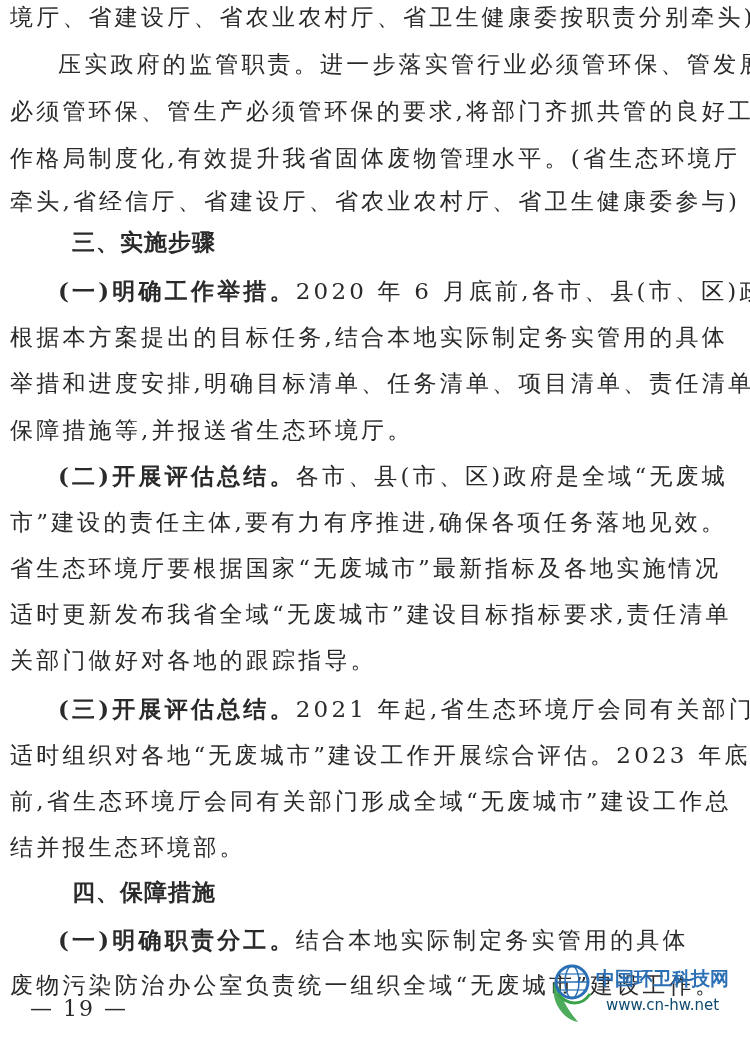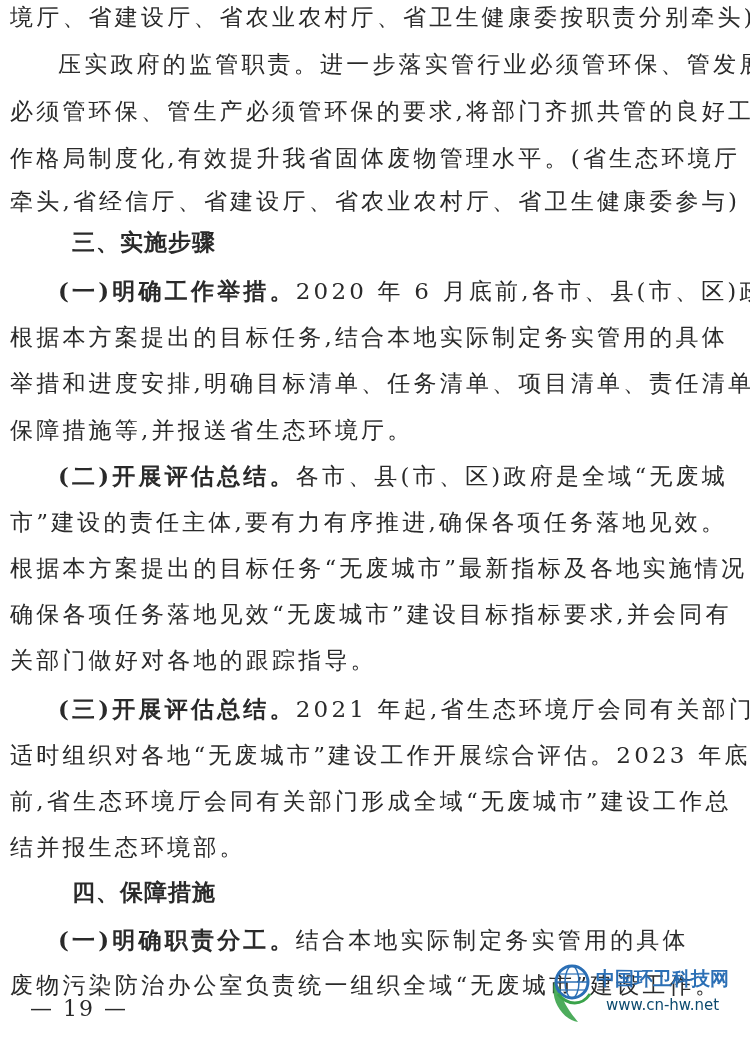--- a/index.html
+++ b/index.html
@@ -35,22 +35,22 @@
     <span class="bold-lead">(一)明确工作举措。</span><span>2020 年 6 月底前,各市、县(市、区)政府</span>
   </div>
   <div class="line" style="top:322px">根据本方案提出的目标任务,结合本地实际制定务实管用的具体</div>
   <div class="line" style="top:368px">举措和进度安排,明确目标清单、任务清单、项目清单、责任清单、</div>
   <div class="line" style="top:415px">保障措施等,并报送省生态环境厅。</div>
 
   <div class="line indent" style="top:461px">
     <span class="bold-lead">(二)开展评估总结。</span><span>各市、县(市、区)政府是全域“无废城</span>
   </div>
   <div class="line" style="top:507px">市”建设的责任主体,要有力有序推进,确保各项任务落地见效。</div>
-  <div class="line" style="top:553px">根据本方案提出的目标任务“无废城市”最新指标及各地实施情况</div>
-  <div class="line" style="top:599px">确保各项任务落地见效“无废城市”建设目标指标要求,并会同有</div>
+  <div class="line" style="top:553px">省生态环境厅要根据国家“无废城市”最新指标及各地实施情况</div>
+  <div class="line" style="top:599px">适时更新发布我省全域“无废城市”建设目标指标要求,责任清单</div>
   <div class="line" style="top:645px">关部门做好对各地的跟踪指导。</div>
 
   <div class="line indent" style="top:694px">
     <span class="bold-lead">(三)开展评估总结。</span><span>2021 年起,省生态环境厅会同有关部门</span>
   </div>
   <div class="line" style="top:740px">适时组织对各地“无废城市”建设工作开展综合评估。2023 年底</div>
   <div class="line" style="top:786px">前,省生态环境厅会同有关部门形成全域“无废城市”建设工作总</div>
   <div class="line" style="top:832px">结并报生态环境部。</div>
 
   <div class="line indent heading" style="top:878px">四、保障措施</div>

